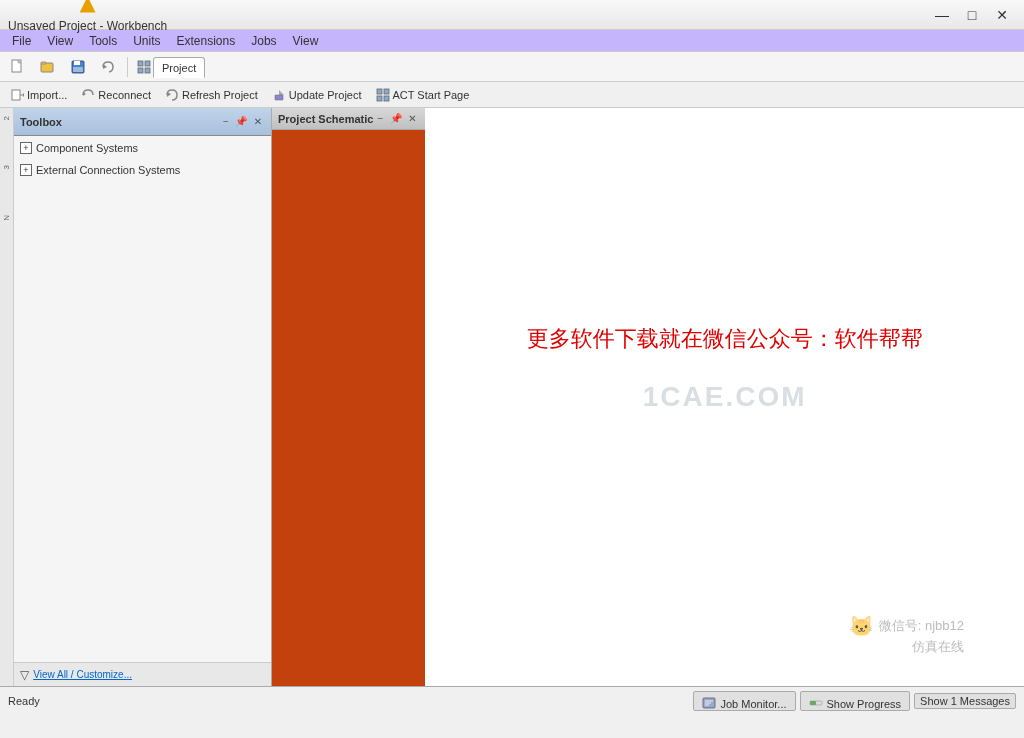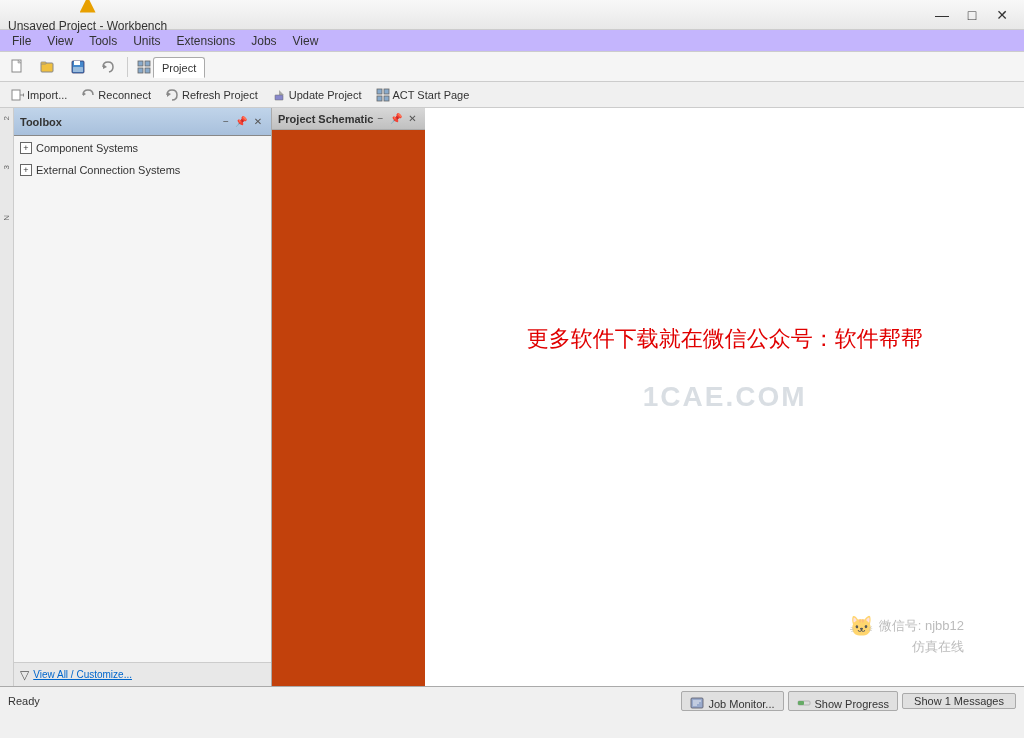--- a/index.html
+++ b/index.html
@@ -299,21 +299,21 @@
       display: flex;
       align-items: flex-end;
       gap: 4px;
       font-size: 11px;
       color: #333;
       border-radius: 2px;
     }
     .status-badge {
       background: #e0e0e0;
       border: 1px solid #aaa;
-      padding: 1px 11px;
+      padding: 1px 5px;
       font-size: 11px;
       color: #333;
       border-radius: 2px;
     }
   </style>
 </head>
 <body>
 
 <div class="title-bar">
   <div class="title-bar-left">

